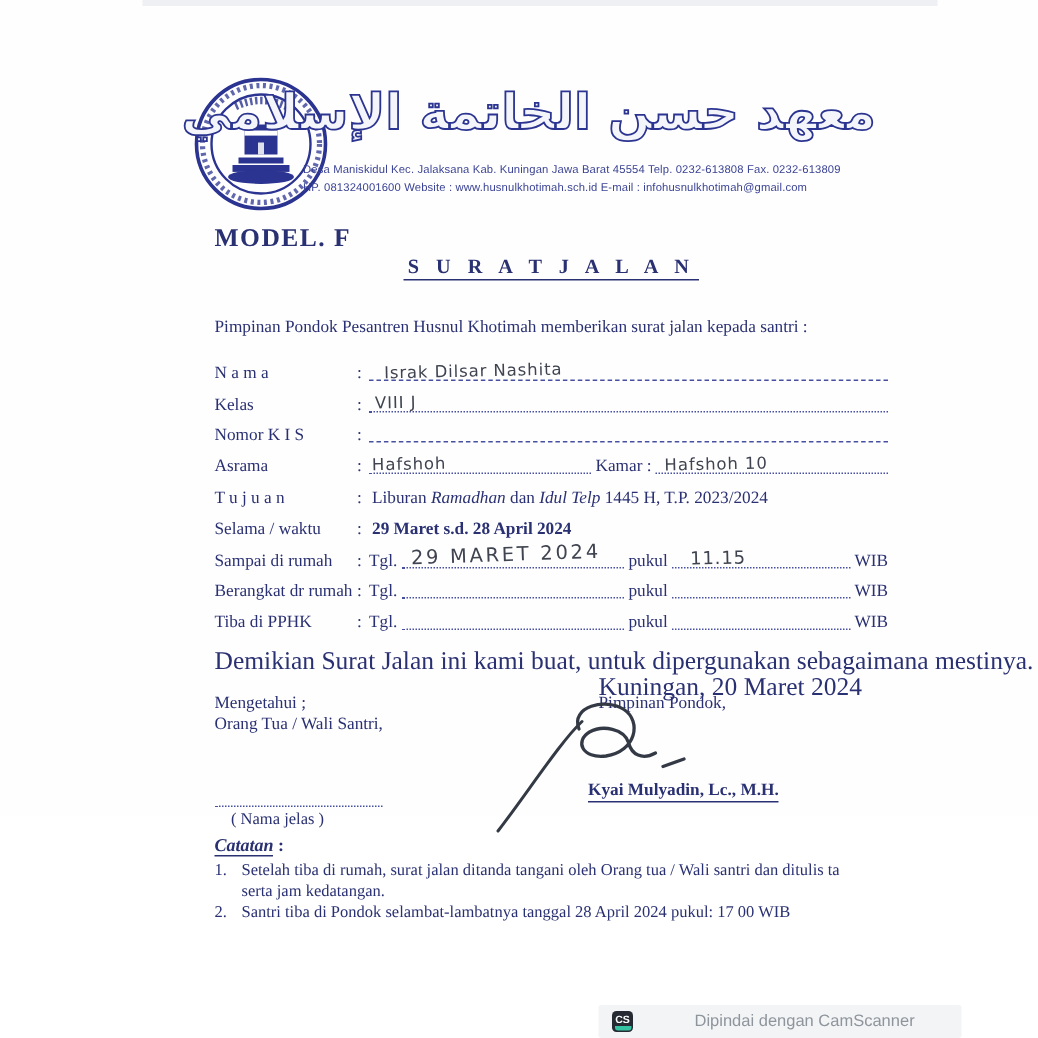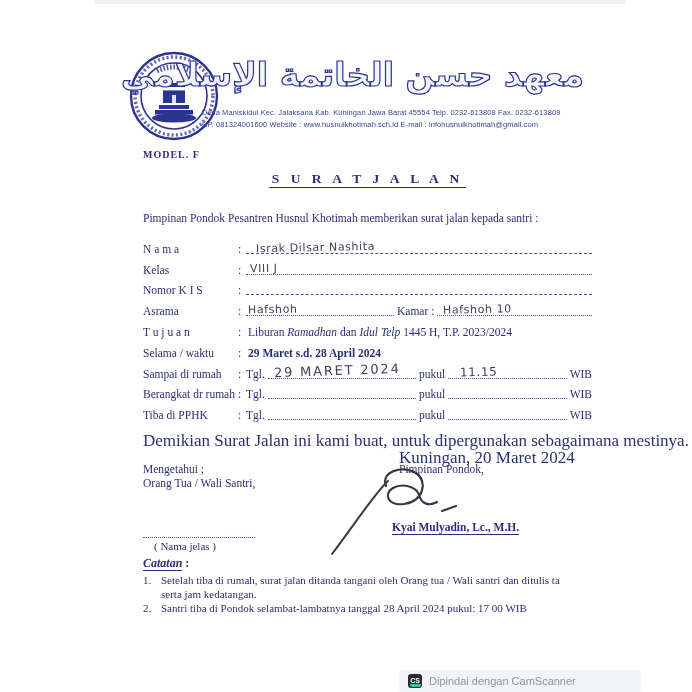--- a/index.html
+++ b/index.html
@@ -15,21 +15,21 @@
   .arabic{left:228px;top:48px;width:356px;height:56px;line-height:54px;text-align:center;
           font-family:"DejaVu Sans",sans-serif;font-weight:bold;font-size:33px;
           color:#2b3490;direction:rtl;white-space:nowrap;}
   @supports (-webkit-text-stroke: 1px black){
     .arabic{color:#f4f5fb;-webkit-text-stroke:1.2px #2b3490;}
   }
   .address{left:202px;top:107px;width:400px;font-family:"Liberation Sans",sans-serif;
            font-size:7.5px;line-height:1.6;color:#3b4494;letter-spacing:0.1px;}
 
   
-  .model{left:143px;top:149px;font-size:10px;font-weight:bold;letter-spacing:1px;}
+  .model{left:143px;top:149px;font-size:17px;font-weight:bold;letter-spacing:1px;}
   .title-wrap{left:143px;top:169px;width:449px;text-align:center;}
   .title-text{font-size:13.5px;font-weight:bold;letter-spacing:4px;
               border-bottom:1.5px solid #2a3172;padding:0 3px 1px 3px;}
   .nomor{left:143px;top:187px;width:449px;text-align:center;font-size:12.5px;font-weight:bold;}
   .intro{left:143px;top:212px;width:470px;font-size:11.5px;white-space:nowrap;}
 
   
   .rows{left:143px;top:236px;width:449px;}
   .frow{display:flex;align-items:flex-end;height:20.8px;font-size:11.5px;}
   .flabel{flex:0 0 95px;padding-bottom:2px;white-space:nowrap;}
@@ -64,21 +64,21 @@
   .catatan .word{font-style:italic;border-bottom:1.5px solid #2a3172;padding-bottom:0;}
   .note-list{left:143px;top:573px;width:449px;font-size:11px;overflow:hidden;}
   .note-item{display:flex;line-height:14px;}
   .note-num{flex:0 0 18px;}
   .note-text{flex:1;overflow:hidden;}
   .nowrap{white-space:nowrap;}
 
   
   .wm-bar{left:399px;top:670px;width:242px;height:22px;background:#f3f4f6;
           display:flex;align-items:center;padding-left:9px;box-sizing:border-box;
-          font-family:"Liberation Sans",sans-serif;border-radius:2px;}
+          font-family:"Liberation Sans",sans-serif;border-radius:2px;gap:34px;}
   .cs-icon{width:14px;height:14px;background:#262b33;border-radius:3px;position:relative;
            display:flex;align-items:center;justify-content:center;margin-right:7px;}
   .cs-icon span{color:#ffffff;font-size:7px;font-weight:bold;line-height:1;margin-top:-2px;
                 font-family:"Liberation Sans",sans-serif;}
   .cs-icon::after{content:"";position:absolute;left:1.5px;right:1.5px;bottom:1.5px;height:3px;
                   background:#35c3a2;border-radius:0 0 2px 2px;}
   .wm-text{font-size:11px;color:#8f959c;}
 </style>
 </head>
 <body>

